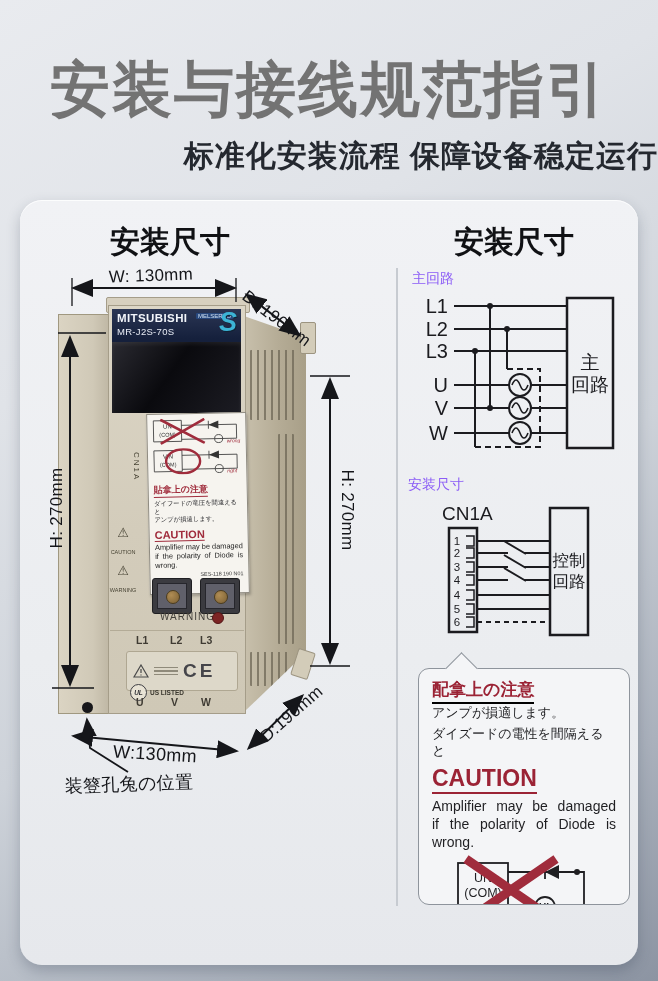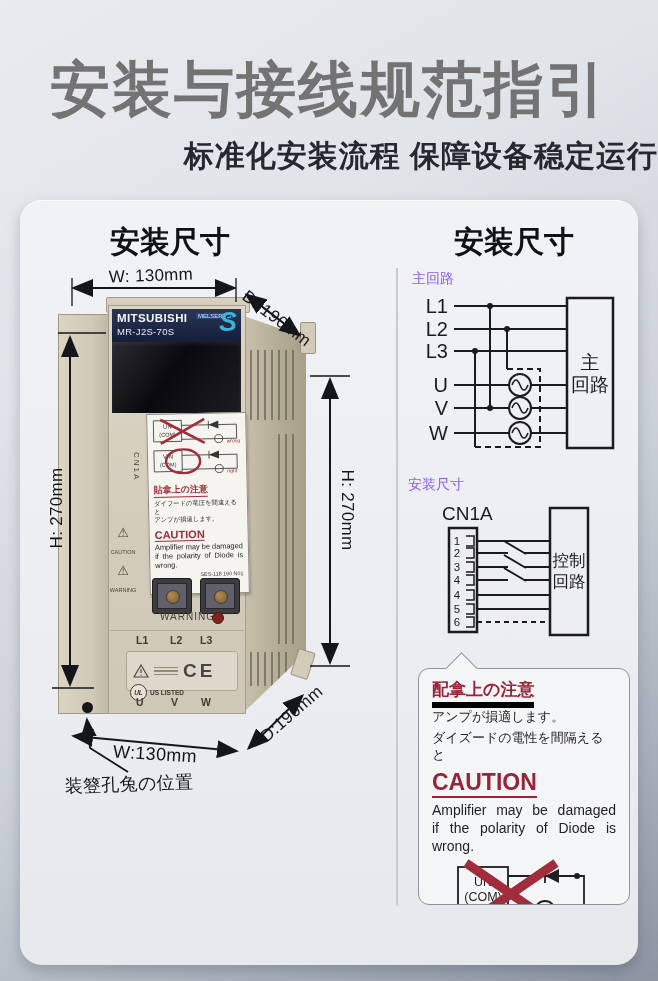--- a/index.html
+++ b/index.html
@@ -72,21 +72,21 @@
   .ullisted{font-size:6.5px;font-weight:700;color:#3a372e;}
   .hole{left:82px;top:702px;width:11px;height:11px;border-radius:50%;background:#17171a;}
   
   .circ-title{font-size:14px;font-weight:400;color:#8b5cf6;}
   svg text{font-family:"Liberation Sans",sans-serif;}
   
   .note{left:418px;top:668px;width:212px;height:237px;background:#f4f5f7;border:1.5px solid #8e949c;
         border-radius:11px;box-sizing:border-box;padding:9px 13px 6px;overflow:hidden;}
   .note-tip{left:450px;top:657px;width:22px;height:22px;background:#f4f5f7;transform:rotate(45deg);
             border-left:1.5px solid #8e949c;border-top:1.5px solid #8e949c;}
-  .n-title{font-size:17px;font-weight:700;color:#9b2335;border-bottom:6px solid #000000;display:inline-block;padding-bottom:1px;}
+  .n-title{font-size:17px;font-weight:700;color:#9b2335;border-bottom:2px solid #000000;display:inline-block;padding-bottom:1px;}
   .n-jp{font-size:13px;color:#1f1f22;line-height:1.32;margin-top:4px;}
   .n-cau{font-size:23px;font-weight:700;color:#9b2335;border-bottom:2.5px solid #9b2335;display:inline-block;margin:6px 0 4px;}
   .n-en{font-size:14px;color:#1f1f22;line-height:1.26;text-align:justify;text-align-last:justify;}
   .n-en.last{text-align-last:left;}
 </style>
 </head>
 <body>
 
 <div class="abs title">安装与接线规范指引</div>
 <div class="abs subtitle">标准化安装流程 保障设备稳定运行</div>

